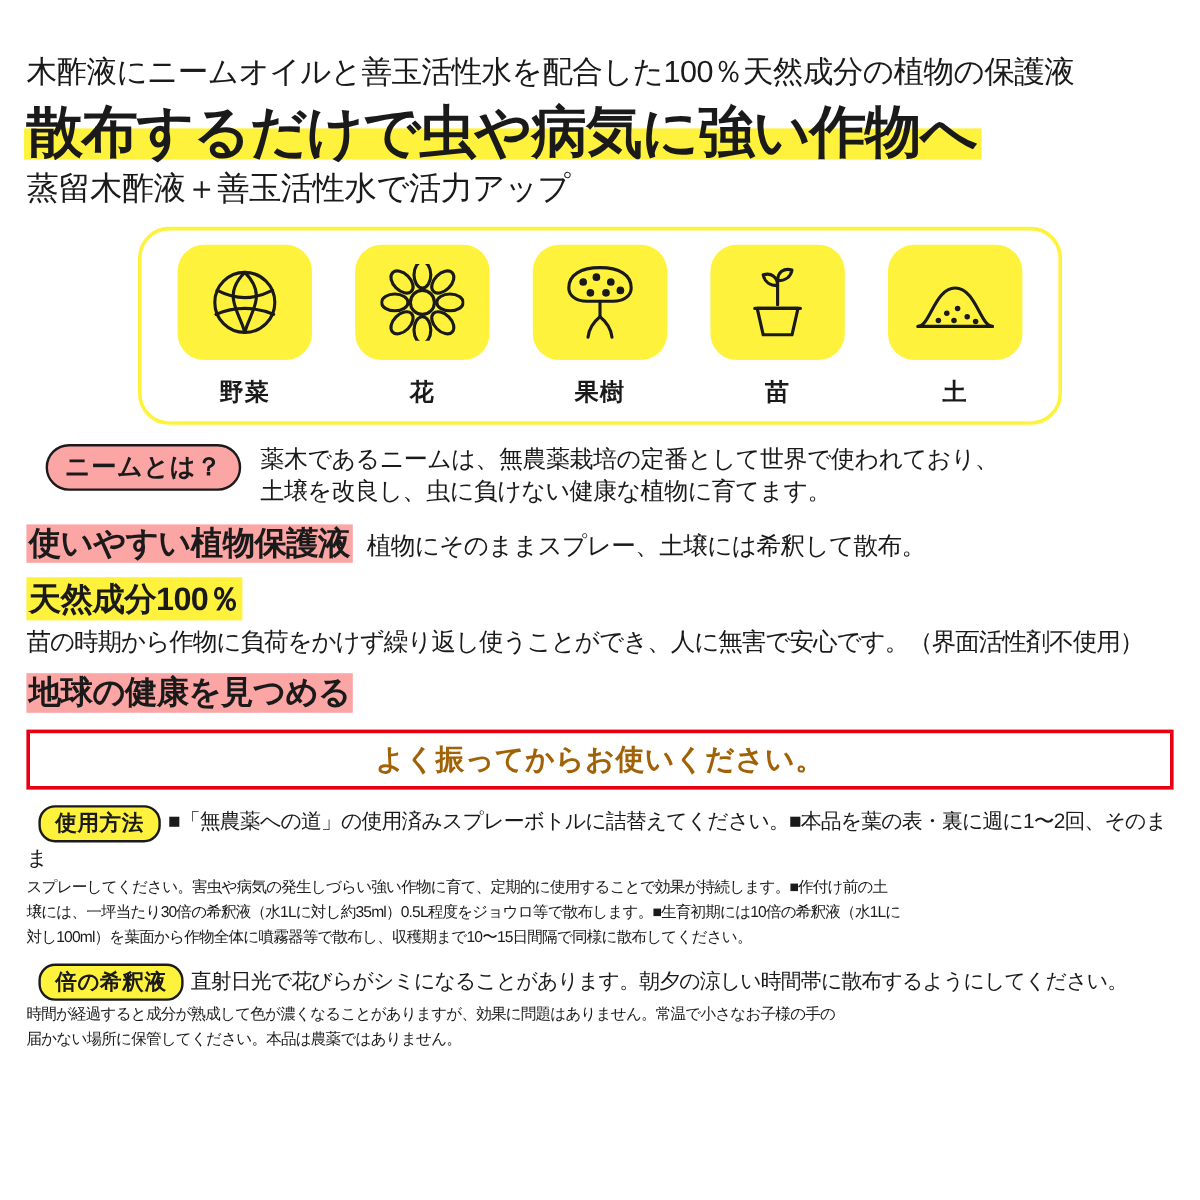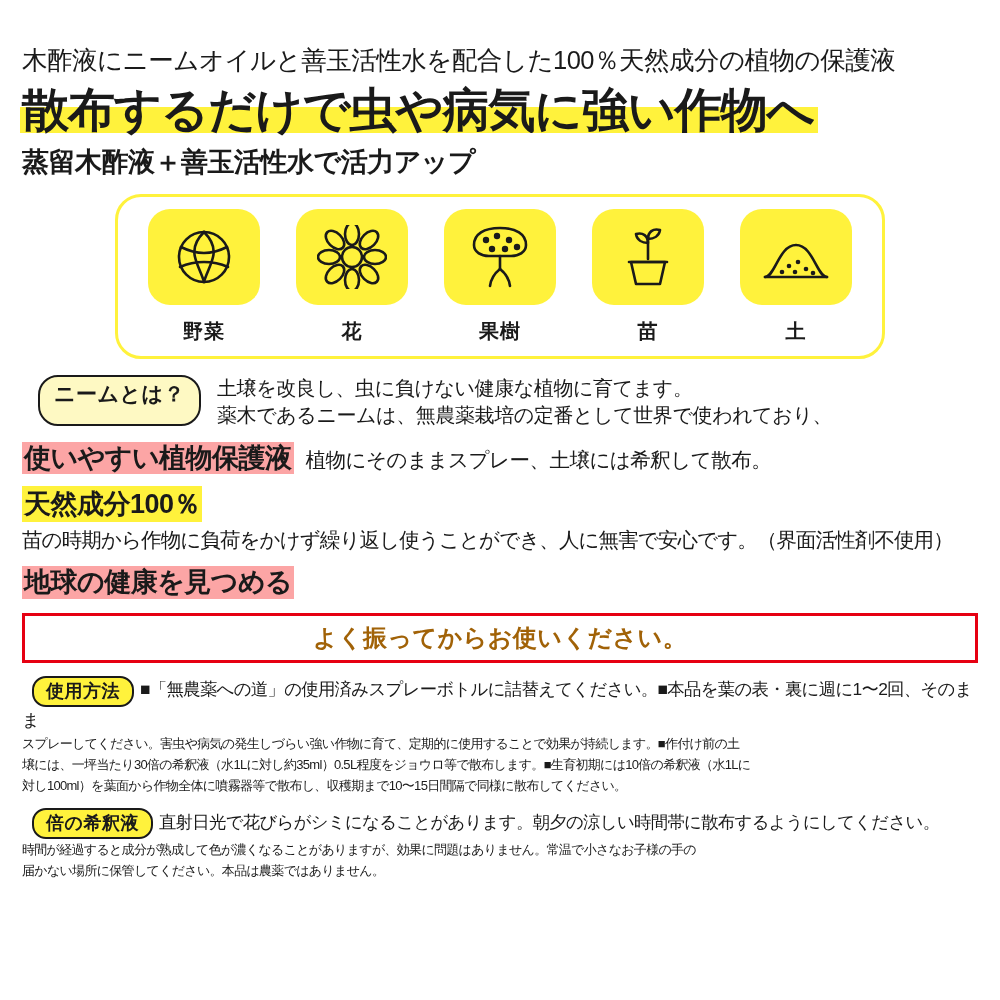--- a/index.html
+++ b/index.html
@@ -47,23 +47,23 @@
   .headline .hl-band {
     position: absolute;
     left: -2px;
     right: -4px;
     bottom: 4px;
     height: 26px;
     background: #fff23c;
     z-index: -1;
   }
   .subhead {
-    margin-top: 7px;
+    margin-top: 2px;
     font-size: 27px;
-    font-weight: bold;
+    font-weight: normal;
     letter-spacing: -0.5px;
     white-space: nowrap;
   }
 
   
   .icon-band {
     margin: 14px auto 0 auto;
     width: 770px;
     height: 165px;
     border: 3px solid #fff23c;
@@ -101,22 +101,22 @@
   
   .neem-row {
     margin-top: 16px;
     display: flex;
     align-items: flex-start;
   }
   .pill {
     flex: 0 0 auto;
     border: 2.5px solid #1a1a1a;
     border-radius: 20px;
-    background: #fef9c3;
-    padding: 3px 14px 16px 14px;
+    background: #fca5a5;
+    padding: 3px 14px 4px 14px;
     font-size: 21px;
     font-weight: bold;
     letter-spacing: 0.5px;
     white-space: nowrap;
     margin-left: 16px;
   }
   .neem-text {
     margin-left: 16px;
     font-size: 20px;
     line-height: 1.38;
@@ -318,22 +318,22 @@
       </div>
       <div class="icon-label">土</div>
     </div>
 
   </div>
 
   
   <div class="neem-row">
     <div class="pill">ニームとは？</div>
     <div class="neem-text">
+      <div>薬木であるニームは、無農薬栽培の定番として世界で使われており、</div>
       <div>土壌を改良し、虫に負けない健康な植物に育てます。</div>
-      <div>薬木であるニームは、無農薬栽培の定番として世界で使われており、</div>
     </div>
   </div>
 
   
   <div class="feature">
     <span class="fkey">使いやすい植物保護液</span>
     <span class="fval">植物にそのままスプレー、土壌には希釈して散布。</span>
   </div>
 
   

